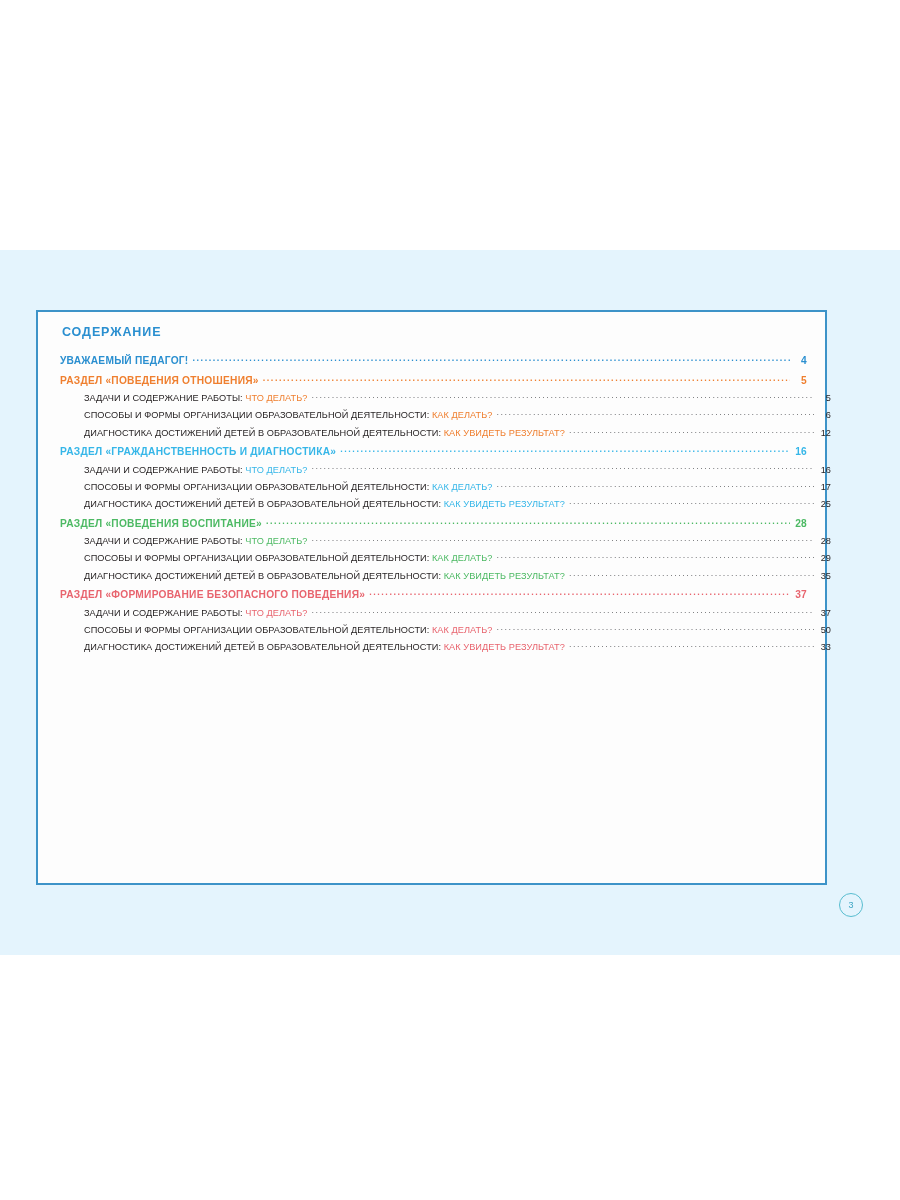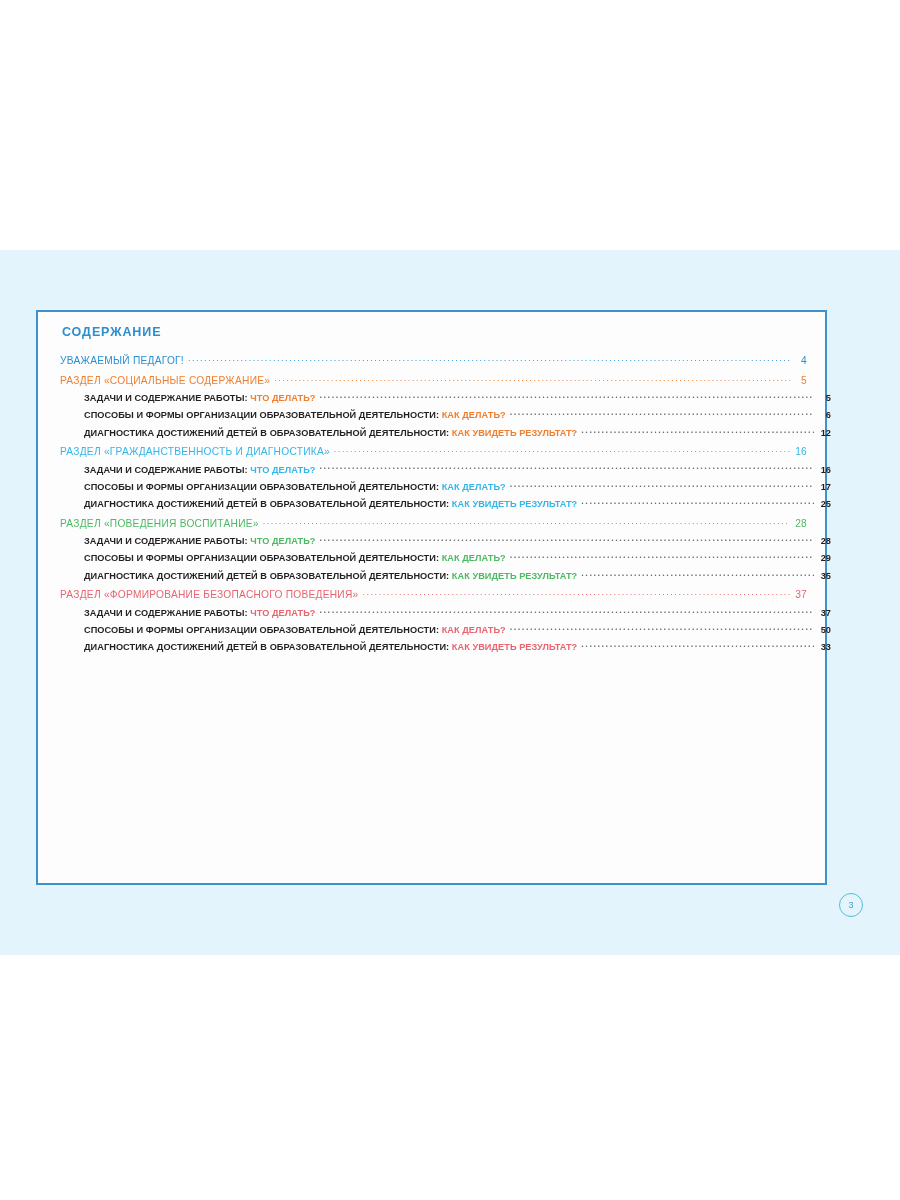--- a/index.html
+++ b/index.html
@@ -59,31 +59,31 @@
   .toc-row {
     display: flex;
     align-items: baseline;
     width: 100%;
     white-space: nowrap;
     line-height: 1.0;
   }
   .toc-row.level-section {
     margin-top: 7px;
     font-size: 10.2px;
-    font-weight: normal;
+    font-weight: bold;
     letter-spacing: 0.25px;
   }
   .toc-row.level-section.first-row {
     margin-top: 0;
   }
   .toc-row.level-item {
     margin-top: 6px;
     padding-left: 24px;
     font-size: 9.2px;
-    font-weight: bold;
+    font-weight: normal;
     letter-spacing: 0.05px;
   }
   .row-label {
     flex: 0 0 auto;
   }
   .row-label .lead-text {
     color: #231f20;
   }
   .toc-row.level-section .row-label .lead-text {
     color: inherit;
@@ -145,21 +145,21 @@
 
     <div class="toc-list">
         <div class="toc-row level-section first-row">
           <span class="row-label"><span class="lead-text" style="color: rgb(42, 143, 208);">УВАЖАЕМЫЙ ПЕДАГОГ!</span></span>
           <span class="leader">
             <span class="dots" style="color: rgb(42, 143, 208);">...........................................................................................................................................................................................................................</span>
           </span>
           <span class="row-page" style="color: rgb(42, 143, 208);">4</span>
         </div>
         <div class="toc-row level-section">
-          <span class="row-label"><span class="lead-text" style="color: rgb(239, 127, 47);">РАЗДЕЛ «СОЦИАЛЬНЫЕ СОДЕРЖАНИЕ»</span></span>
+          <span class="row-label"><span class="lead-text" style="color: rgb(239, 127, 47);">РАЗДЕЛ «ПОВЕДЕНИЯ ОТНОШЕНИЯ»</span></span>
           <span class="leader">
             <span class="dots" style="color: rgb(239, 127, 47);">...........................................................................................................................................................................................................................</span>
           </span>
           <span class="row-page" style="color: rgb(239, 127, 47);">5</span>
         </div>
         <div class="toc-row level-item">
           <span class="row-label"><span class="lead-text">ЗАДАЧИ И СОДЕРЖАНИЕ РАБОТЫ: </span><span class="accent-text" style="color: rgb(239, 127, 47);">ЧТО ДЕЛАТЬ?</span></span>
           <span class="leader">
             <span class="dots" style="color: rgb(109, 110, 113);">...........................................................................................................................................................................................................................</span>
           </span>

